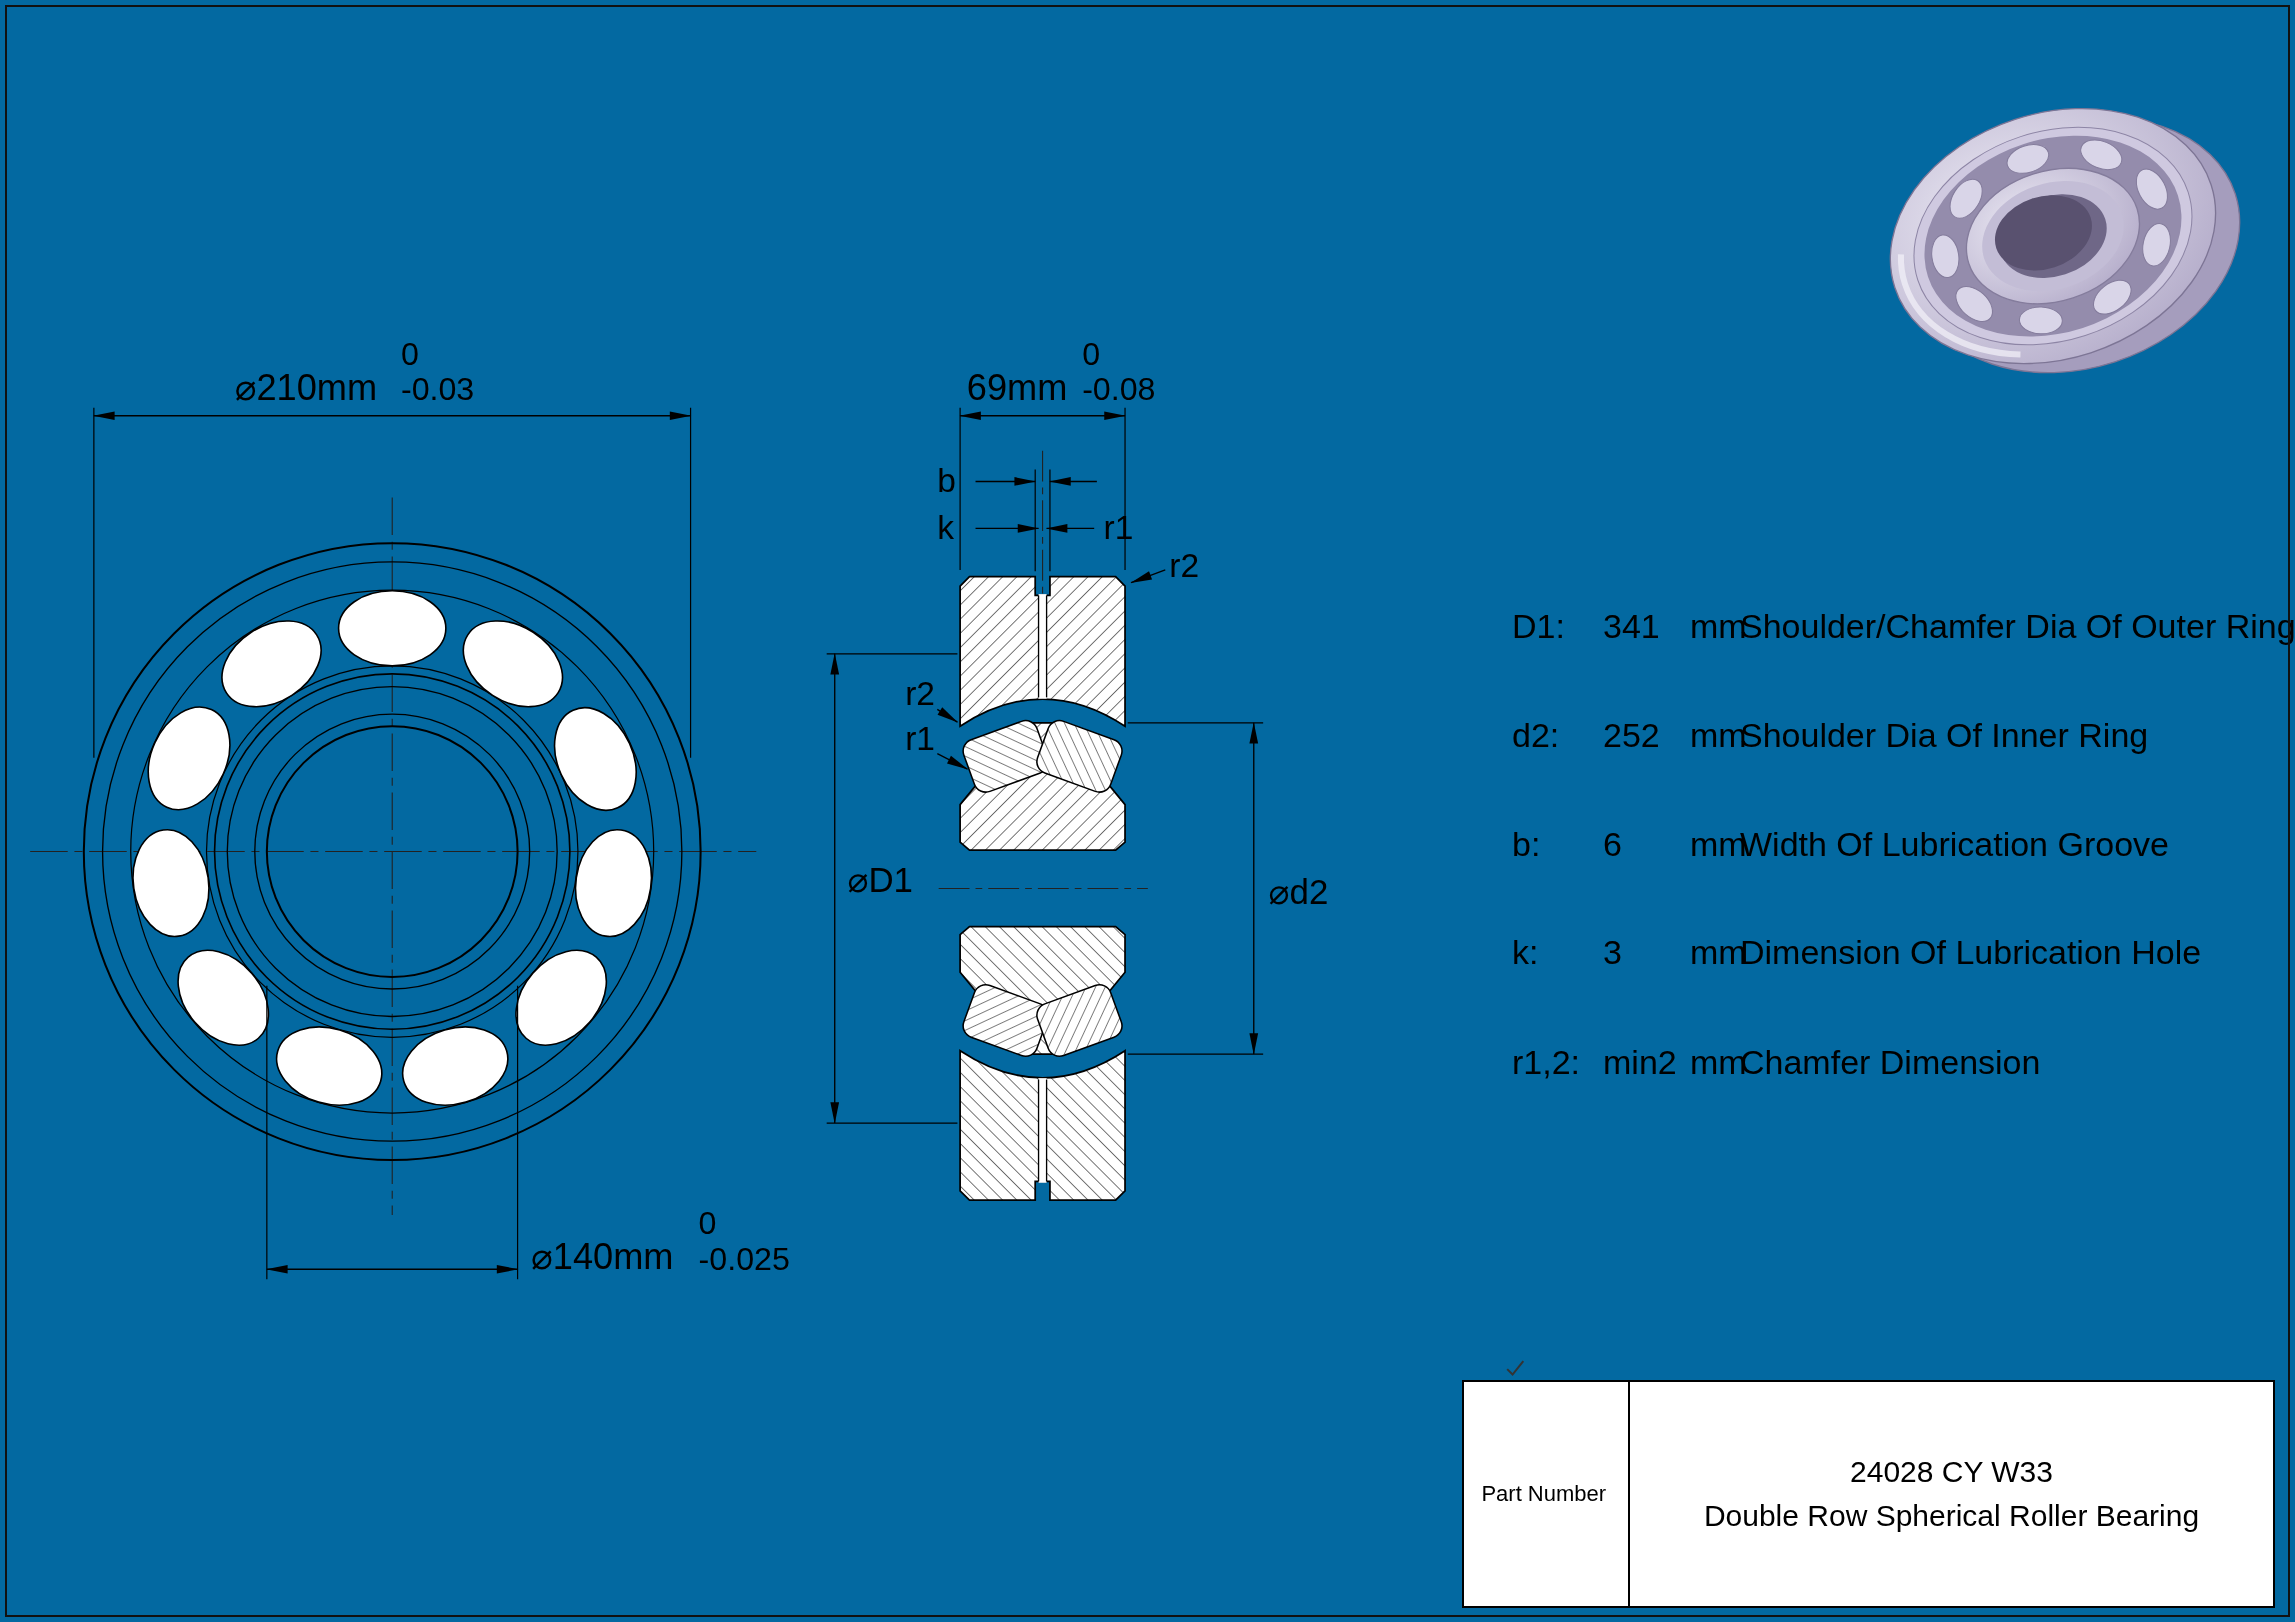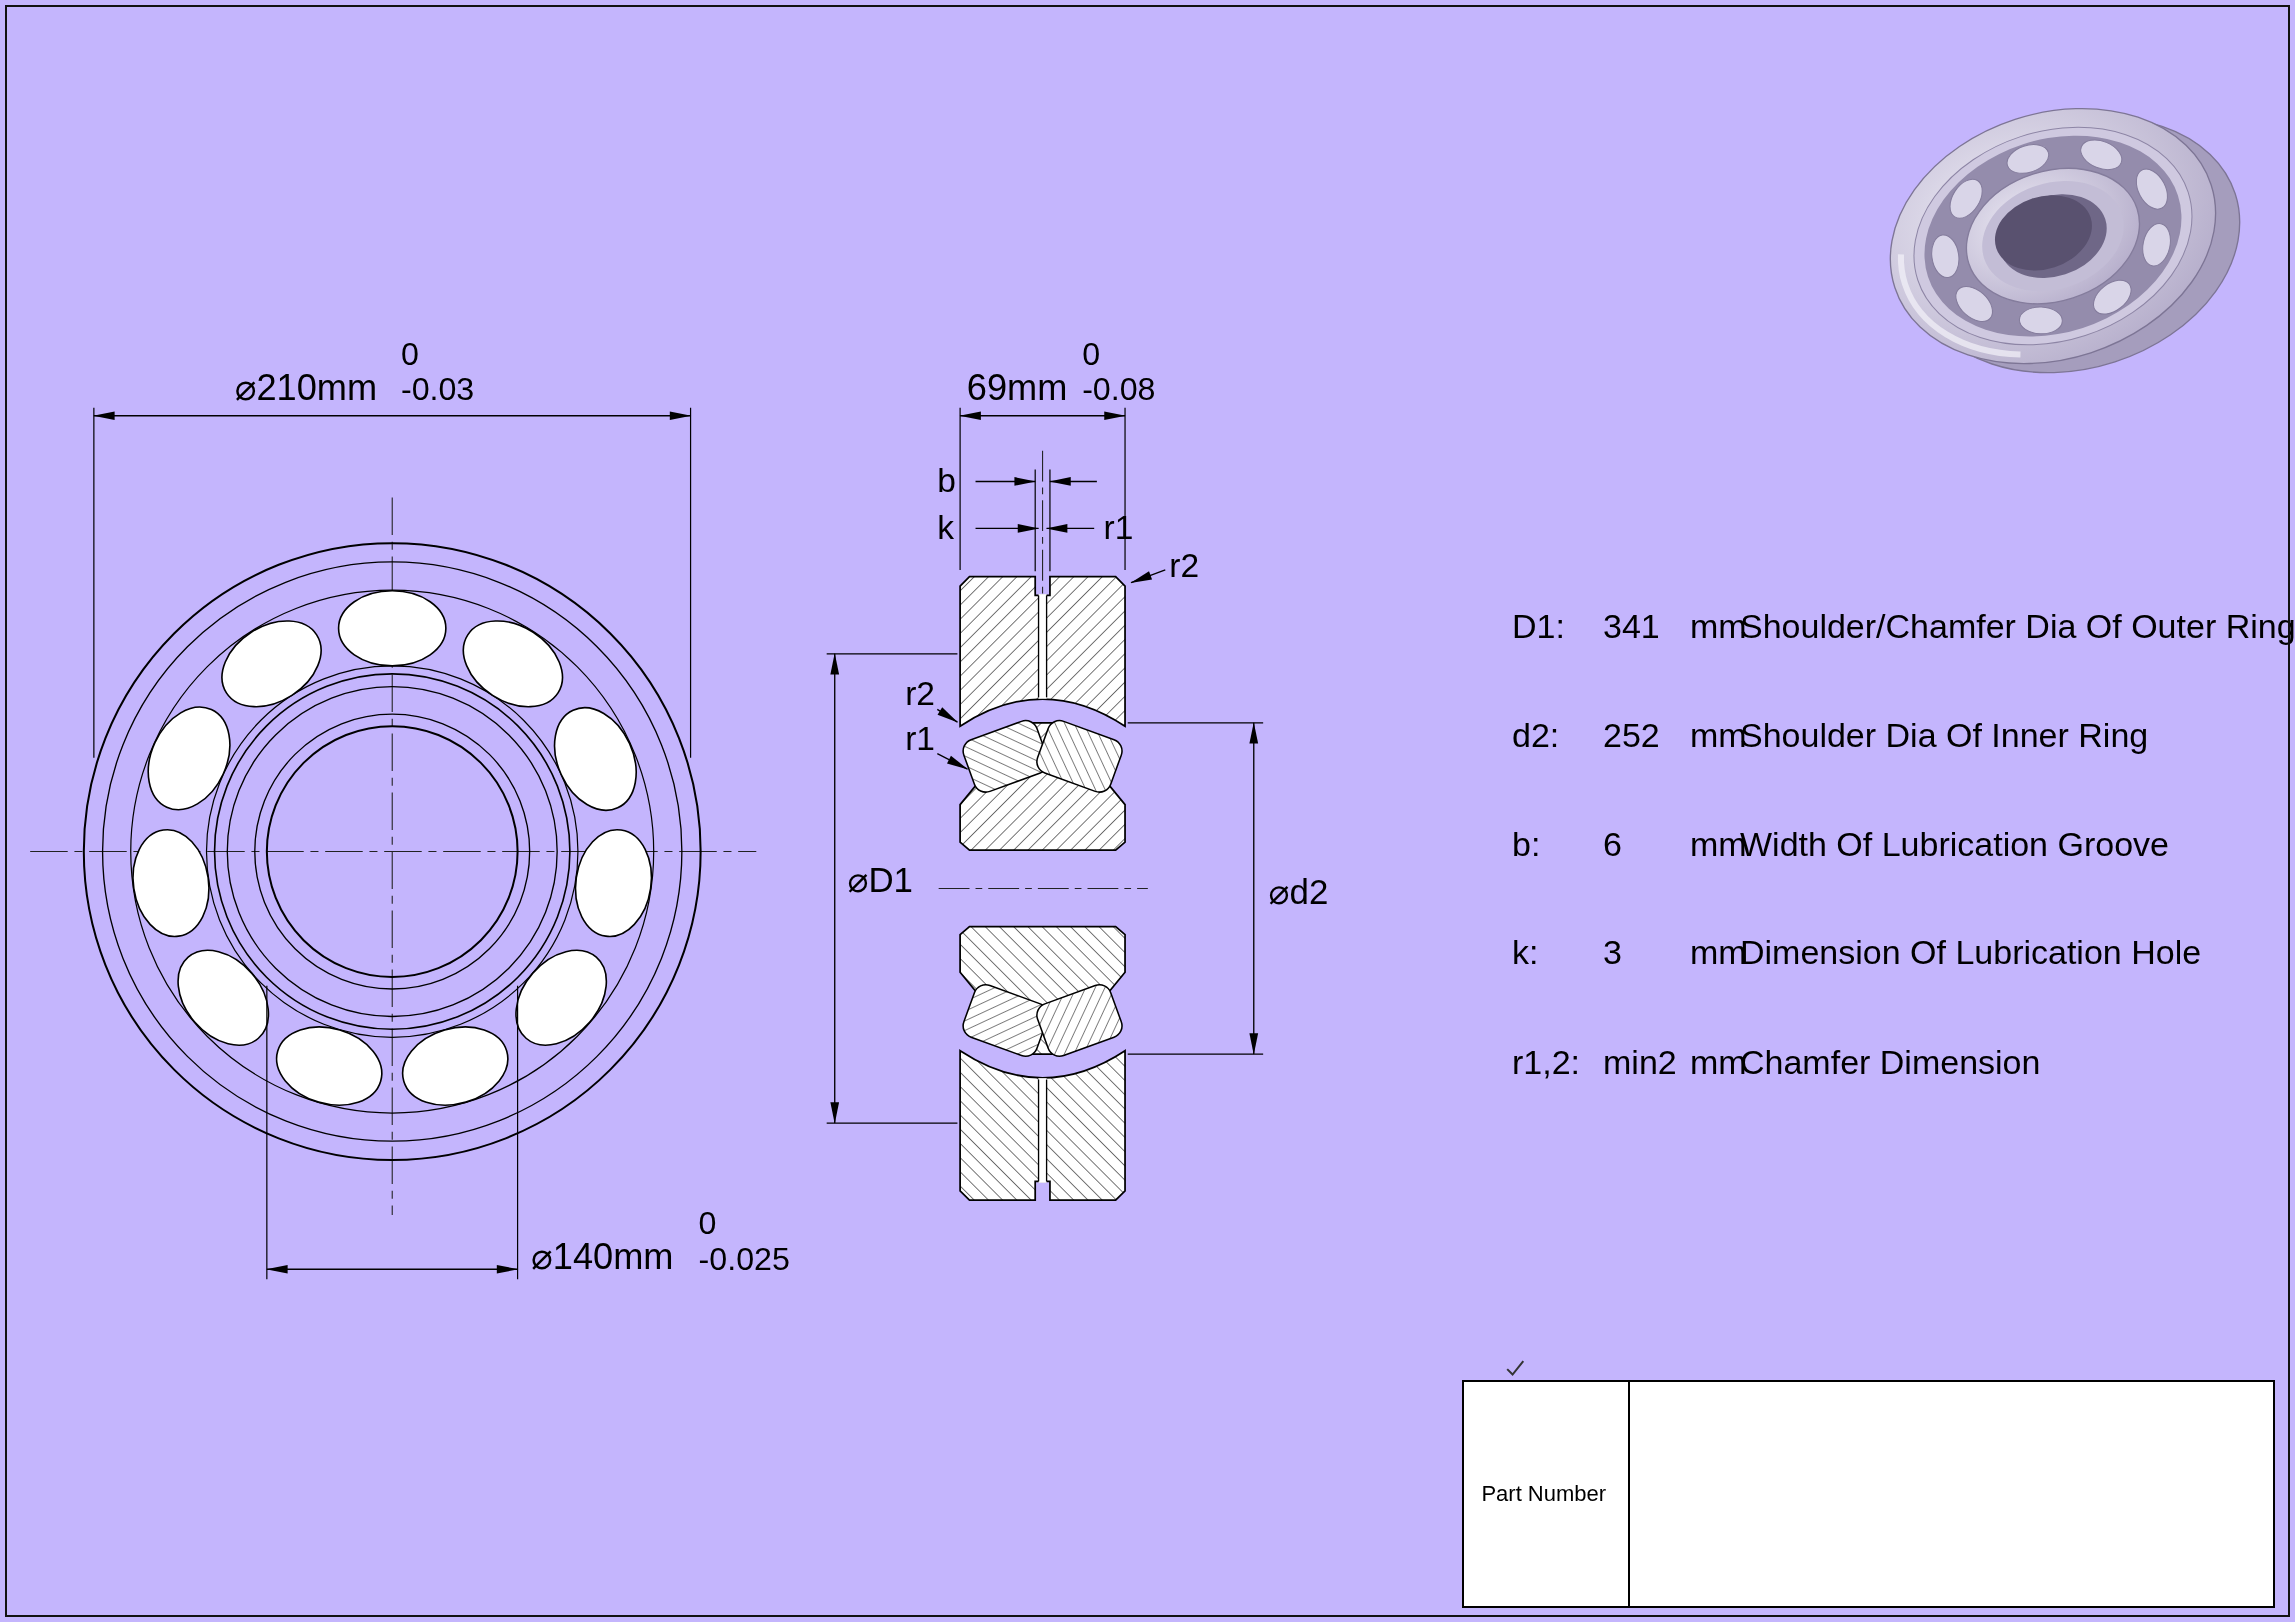--- a/index.html
+++ b/index.html
@@ -1,17 +1,17 @@
 <!DOCTYPE html>
 <html style="font-size:10.7px"><head>
 <meta charset="utf-8">
 <style>
   *{margin:0;padding:0;box-sizing:border-box}
   html,body{background:#fff}
-  .page{position:relative;width:2295px;height:1622px;background:#c4b5fd;
+  .page{position:relative;width:2295px;height:1622px;background:#0369a1;
         font-family:"Liberation Sans",sans-serif;color:#000;overflow:hidden}
   .frame{position:absolute;left:5.4px;top:5.4px;right:5.4px;bottom:5.4px;border:2px solid #111;pointer-events:none}
   svg.drawing{position:absolute;left:0;top:0;display:block}
   .dtxt{font-family:"Liberation Sans",sans-serif;fill:#000}
 
   
   .spec-row{position:absolute;left:1512px;width:778px;height:42px;font-size:34px;white-space:nowrap}
   .spec-label{position:absolute;left:0}
   .spec-val{position:absolute;left:91px}
   .spec-unit{position:absolute;left:178px}
@@ -225,18 +225,22 @@
       <span class="spec-label">r1,2:</span>
       <span class="spec-val">min2</span>
       <span class="spec-unit">mm</span>
       <span class="spec-desc">Chamfer Dimension</span>
     </div>
   </div>
 
   <div class="titleblock">
     <div class="tb-bottom">
       <div class="tb-partcell">Part Number</div>
+      <div class="tb-maincell">
+        <div>24028 CY W33</div>
+        <div>Double Row Spherical Roller Bearing</div>
+      </div>
     </div>
   </div>
 
   <div class="frame"></div>
 </div>
 
 
 </body></html>

